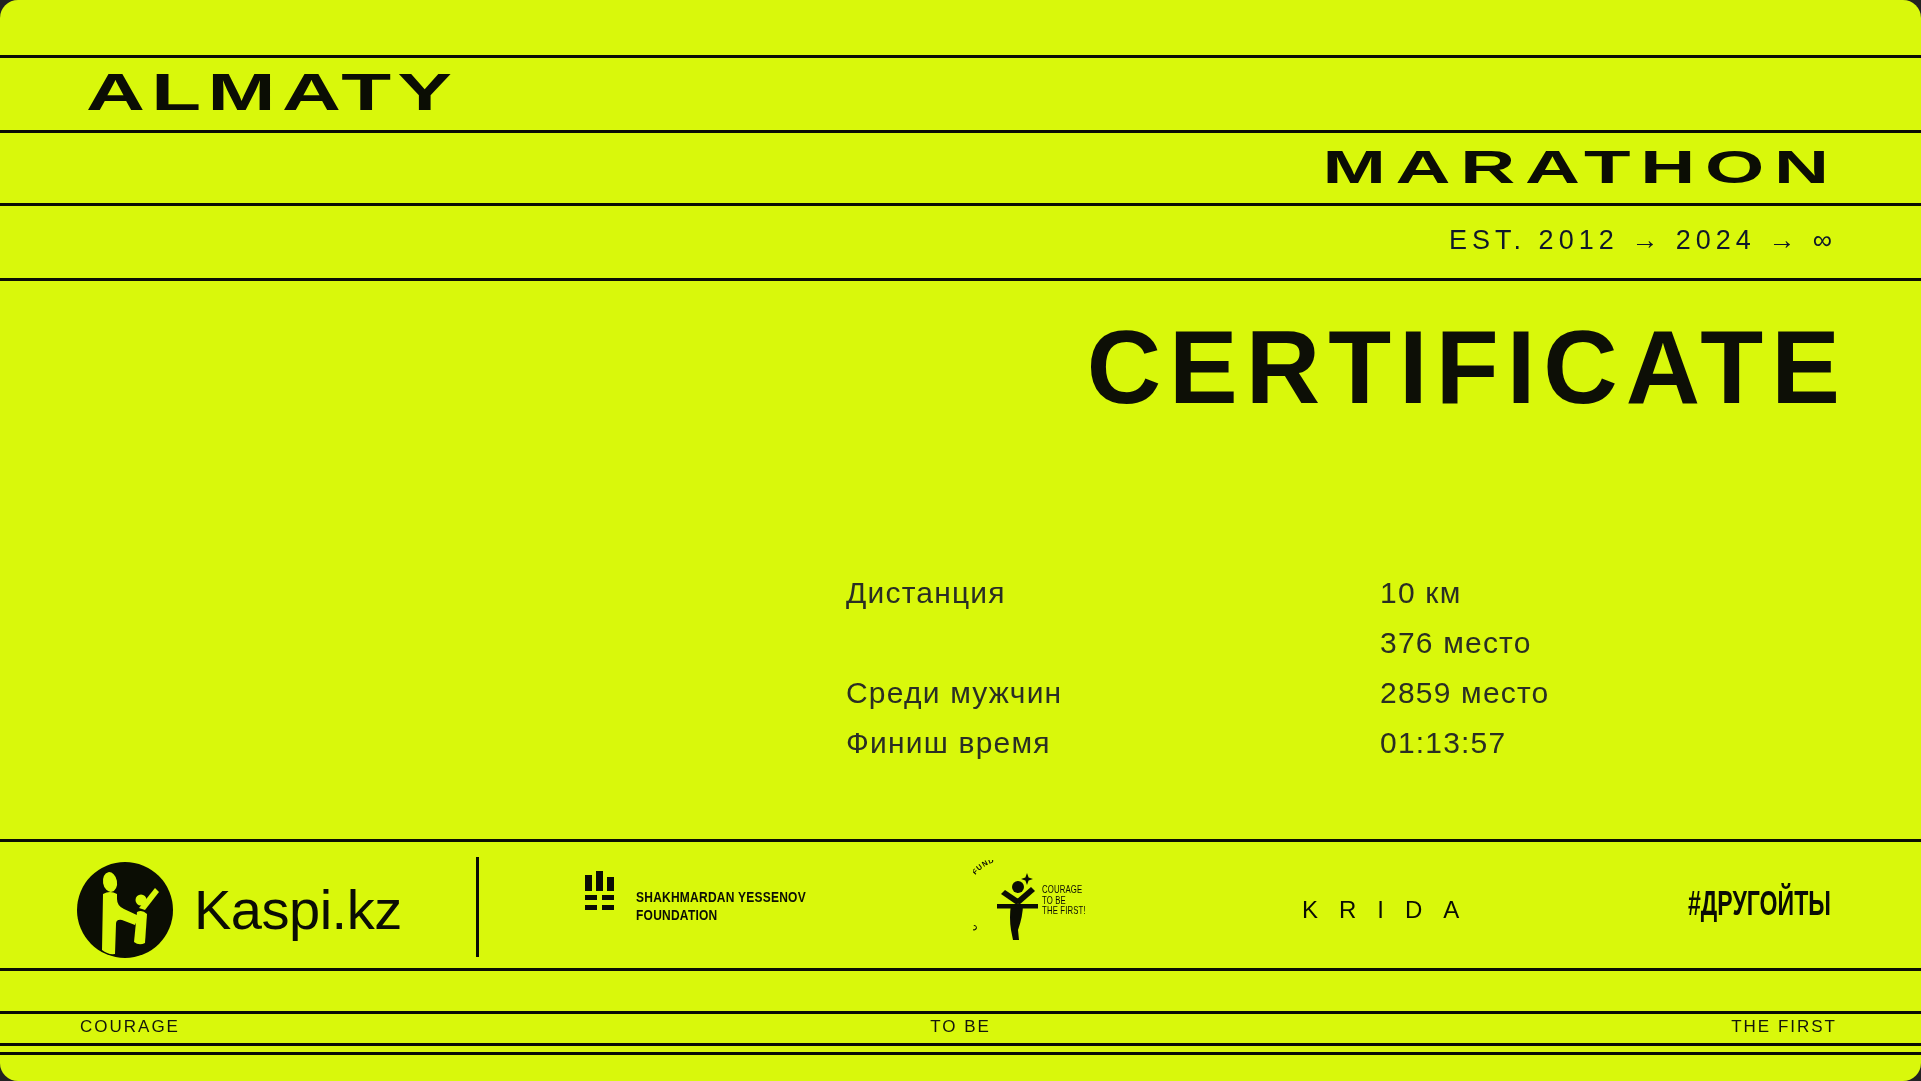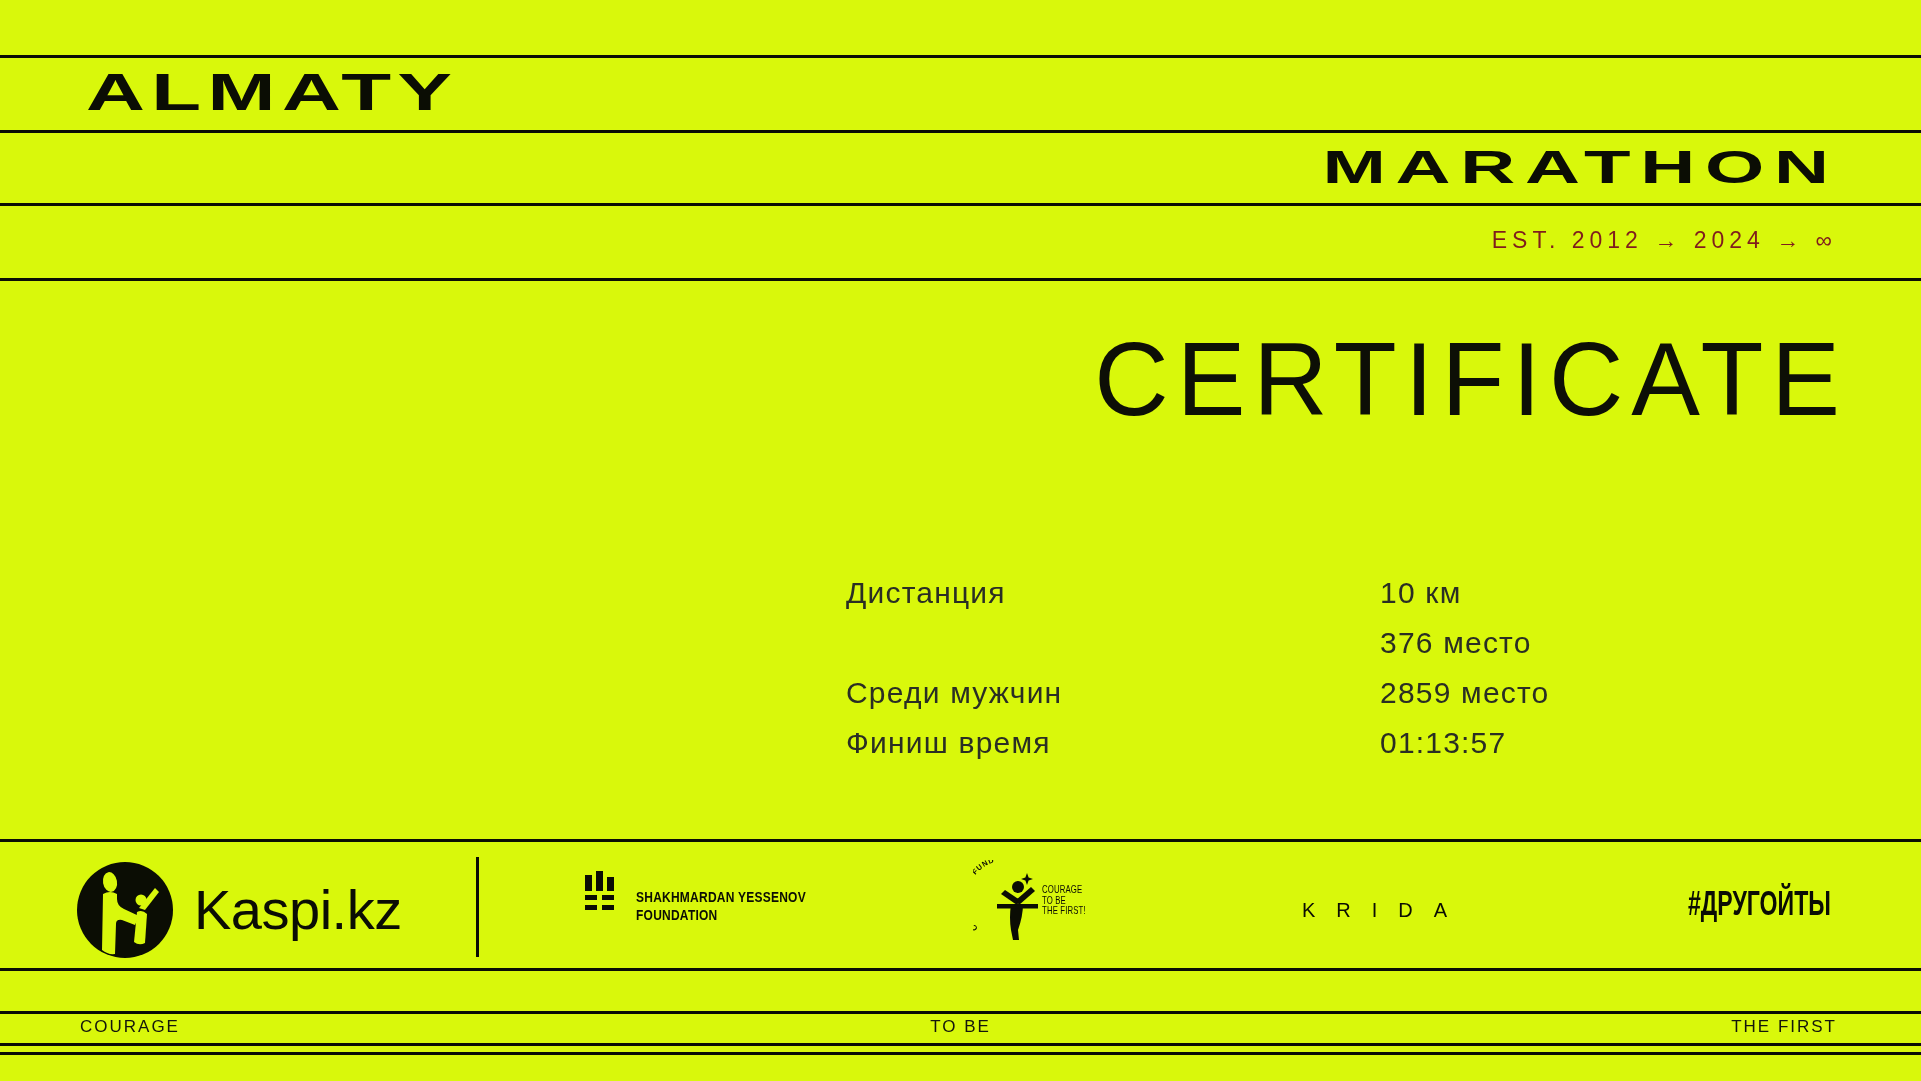--- a/index.html
+++ b/index.html
@@ -9,45 +9,46 @@
   }
   *{margin:0;padding:0;box-sizing:border-box;}
   html,body{background:#222;}
   .page{
     position:relative;
     width:1921px;height:1081px;
     background:var(--bg);
     overflow:hidden;
     font-family:"Liberation Sans",sans-serif;
     color:var(--ink);
+    border-radius:18px;
   }
   .hline{position:absolute;left:0;width:1921px;height:3px;background:var(--ink);}
   .brand{
     position:absolute;
     font-weight:700;
     white-space:nowrap;
     letter-spacing:4px;
   }
   .almaty{
     left:86px;top:55px;height:75px;line-height:75px;
     font-size:51px;transform:scaleX(1.6);transform-origin:left center;
   }
   .marathon{
     right:88px;top:130px;height:73px;line-height:73px;
     font-size:47px;letter-spacing:6px;margin-right:-6px;
     transform:scaleX(1.62);transform-origin:right center;
   }
   .est{
     position:absolute;right:84px;top:203px;height:63px;line-height:75px;
-    font-size:23px;font-weight:400;letter-spacing:5px;white-space:nowrap;
-    color:#7f1d1d;
+    font-size:27px;font-weight:400;letter-spacing:5px;white-space:nowrap;
+    color:#0f172a;
   }
   .certificate{
-    position:absolute;right:81px;top:328px;
-    font-size:103px;font-weight:400;line-height:103px;
+    position:absolute;right:81px;top:316px;
+    font-size:103px;font-weight:700;line-height:103px;
     letter-spacing:8px;margin-right:-8px;white-space:nowrap;
     color:#0d0f06;
   }
   .runner-name{
     position:absolute;left:813px;top:494px;height:44px;line-height:44px;
     font-size:42px;font-weight:700;letter-spacing:3px;white-space:nowrap;
     color:var(--text);
   }
   .results{position:absolute;left:813px;top:568px;width:900px;}
   .result-row{position:relative;height:50px;line-height:50px;font-size:30px;color:var(--text);}
@@ -69,21 +70,21 @@
   }
   .cf-logo{position:absolute;left:973px;top:860px;}
   .cf-text{
     position:absolute;left:1042px;top:884px;
     font-size:10.5px;font-weight:500;line-height:10.5px;letter-spacing:0.2px;
     transform:scaleX(0.74);transform-origin:left top;white-space:nowrap;
   }
   .cf-text div{margin-bottom:0;}
   .krida{
     position:absolute;left:1302px;top:891px;height:38px;line-height:38px;
-    font-size:20px;font-weight:400;letter-spacing:21px;margin-right:-21px;white-space:nowrap;
+    font-size:24px;font-weight:400;letter-spacing:21px;margin-right:-21px;white-space:nowrap;
   }
   .hashtag{
     position:absolute;left:1688px;top:886px;height:34px;line-height:34px;
     font-size:35px;font-weight:700;white-space:nowrap;
     transform:scaleX(0.66);transform-origin:left center;
   }
   .footer-item{
     position:absolute;top:1011px;height:32px;line-height:32px;
     font-size:17px;font-weight:400;letter-spacing:2px;white-space:nowrap;
     color:#14160c;

